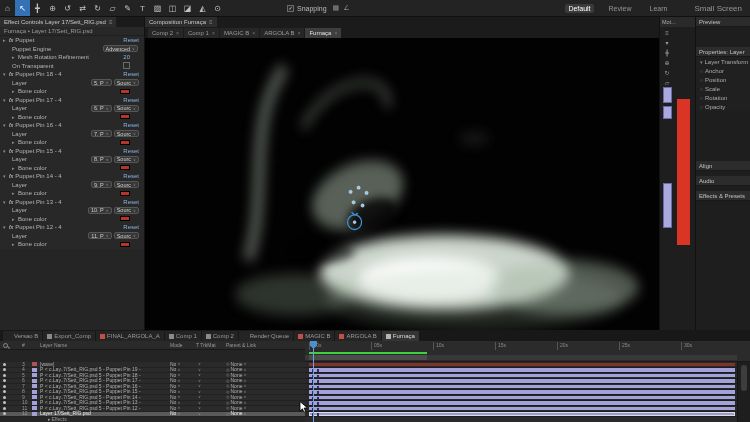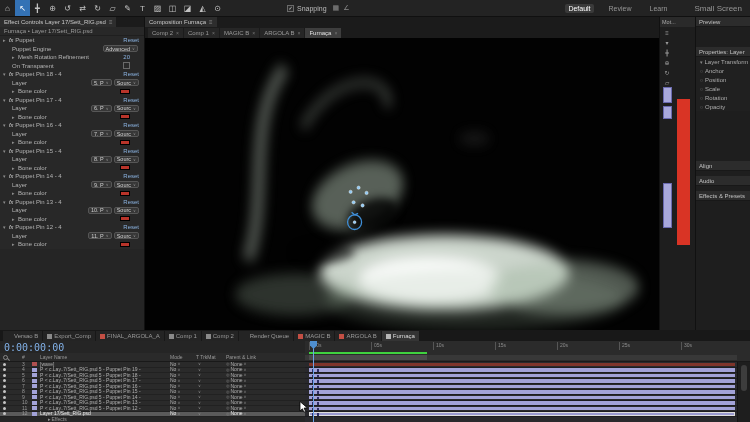--- a/index.html
+++ b/index.html
@@ -628,23 +628,20 @@
           <span>ARGOLA B</span>
         </div>
 
         <div class="tl-tab active">
           <span class="tab-ic" style="background: rgb(181, 181, 181);"></span>
           <span>Furnaça</span>
         </div>
       </div>
     <div class="tl-body">
       <div class="tl-left">
-        <div class="tc-row">
-          <span class="tc">0:00:00:00</span>
-        </div>
         <div class="hdr-row">
           <span class="h-search">
               <span class="sicon"></span>
             </span>
           <span class="h-num">#</span>
           <span class="h-sp"></span>
           <span class="h-name">Layer Name</span>
           <span class="h-mode">Mode</span>
           <span class="h-trk">T TrkMat</span>
           <span class="h-parent">Parent &amp; Link</span>

